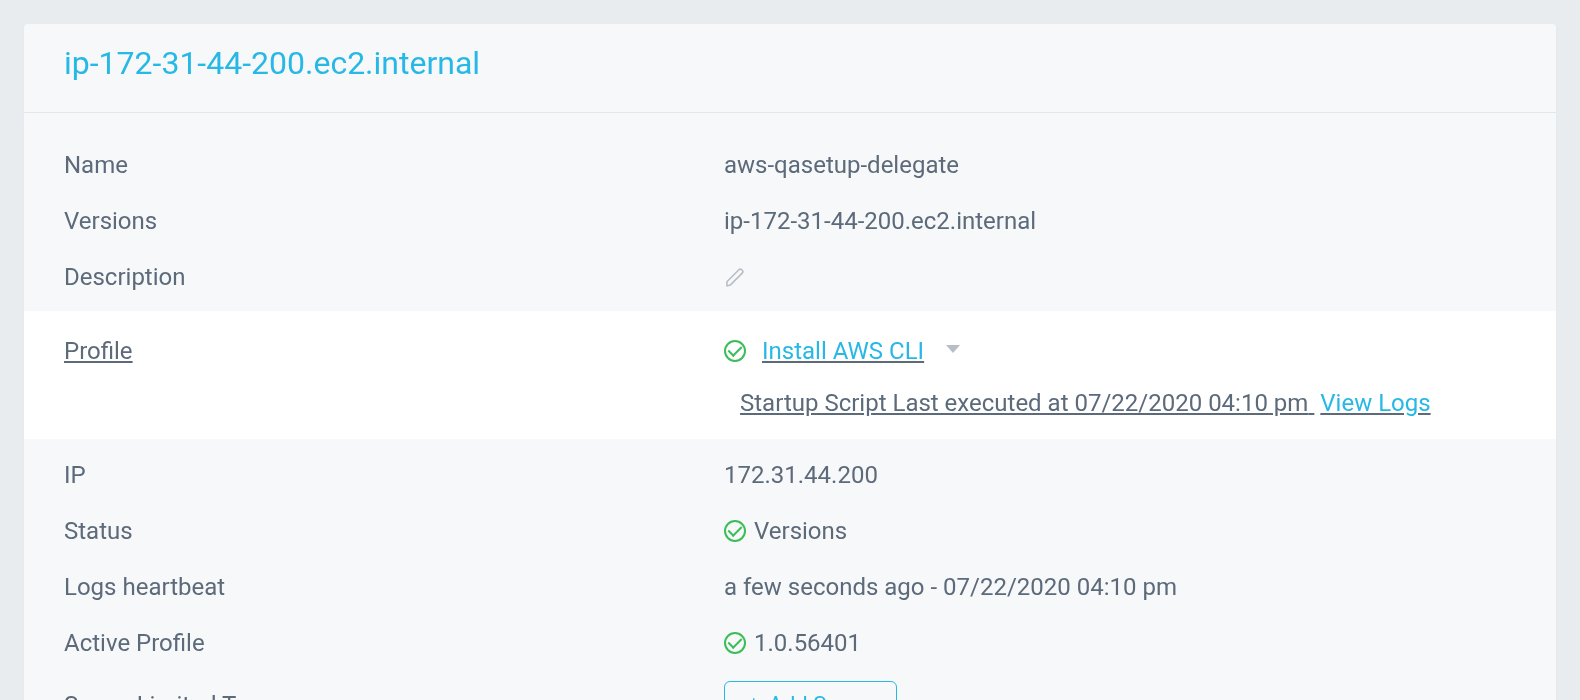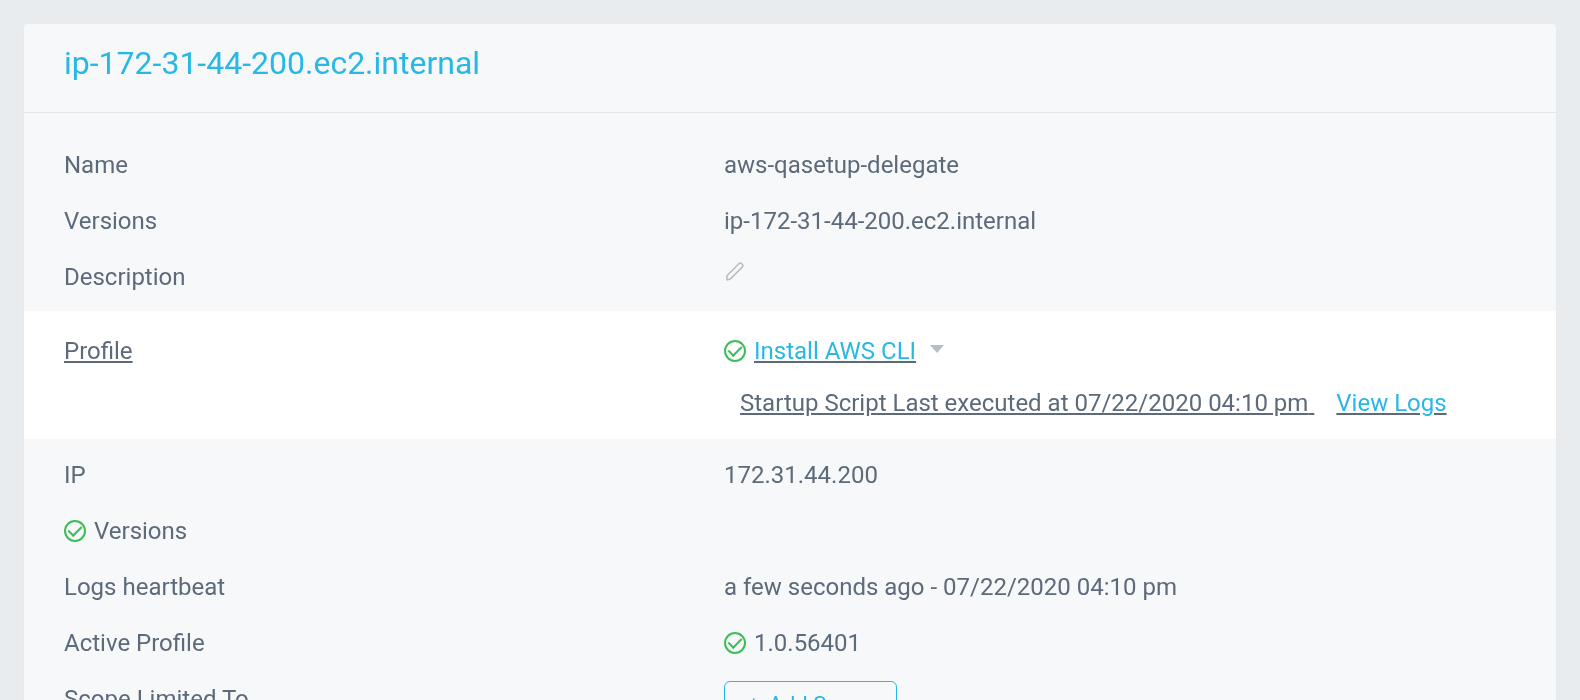--- a/index.html
+++ b/index.html
@@ -26,21 +26,21 @@
       color: #28b8e6;
       text-decoration: none;
       font-size: 32px;
       font-weight: 400;
     }
     .card-body {
       padding: 0;
     }
     .row {
       display: flex;
-      align-items: flex-start;
+      align-items: center;
       padding: 10px 40px;
       min-height: 52px;
     }
     .row.first { padding-top: 34px; }
     .row.highlight {
       background: #ffffff;
       padding-top: 22px;
       padding-bottom: 18px;
       margin: 6px 0 8px 0;
       align-items: flex-start;
@@ -64,30 +64,30 @@
     }
     .value-cell.stack { flex-direction: column; align-items: flex-start; }
     .link-blue {
       color: #28b8e6;
       text-decoration: none;
       cursor: pointer;
     }
     .profile-line1 {
       display: flex;
       align-items: center;
-      gap: 8px;
+      gap: 16px;
     }
     .sub-line {
       color: #5c6a7a;
       font-size: 24px;
       margin-top: 8px;
       padding-left: 16px;
       display: inline;
     }
-    .sub-line .link-blue { margin-left: 22px; }
+    .sub-line .link-blue { margin-left: 6px; }
     .check-icon {
       width: 22px;
       height: 22px;
       border: 2.5px solid #3dbd5a;
       border-radius: 50%;
       position: relative;
       display: inline-block;
       flex-shrink: 0;
     }
     .check-icon::after {
@@ -181,20 +181,21 @@
         </div>
       </div>
     </div>
 
     <div class="row">
       <div class="label">IP</div>
       <div class="value-cell">172.31.44.200</div>
     </div>
 
     <div class="row">
+      <div class="label">Status</div>
       <div class="value-cell">
         <span class="check-icon"></span>
         <span>Versions</span>
       </div>
     </div>
 
     <div class="row">
       <div class="label">Logs heartbeat</div>
       <div class="value-cell">a few seconds ago - 07/22/2020 04:10 pm</div>
     </div>

